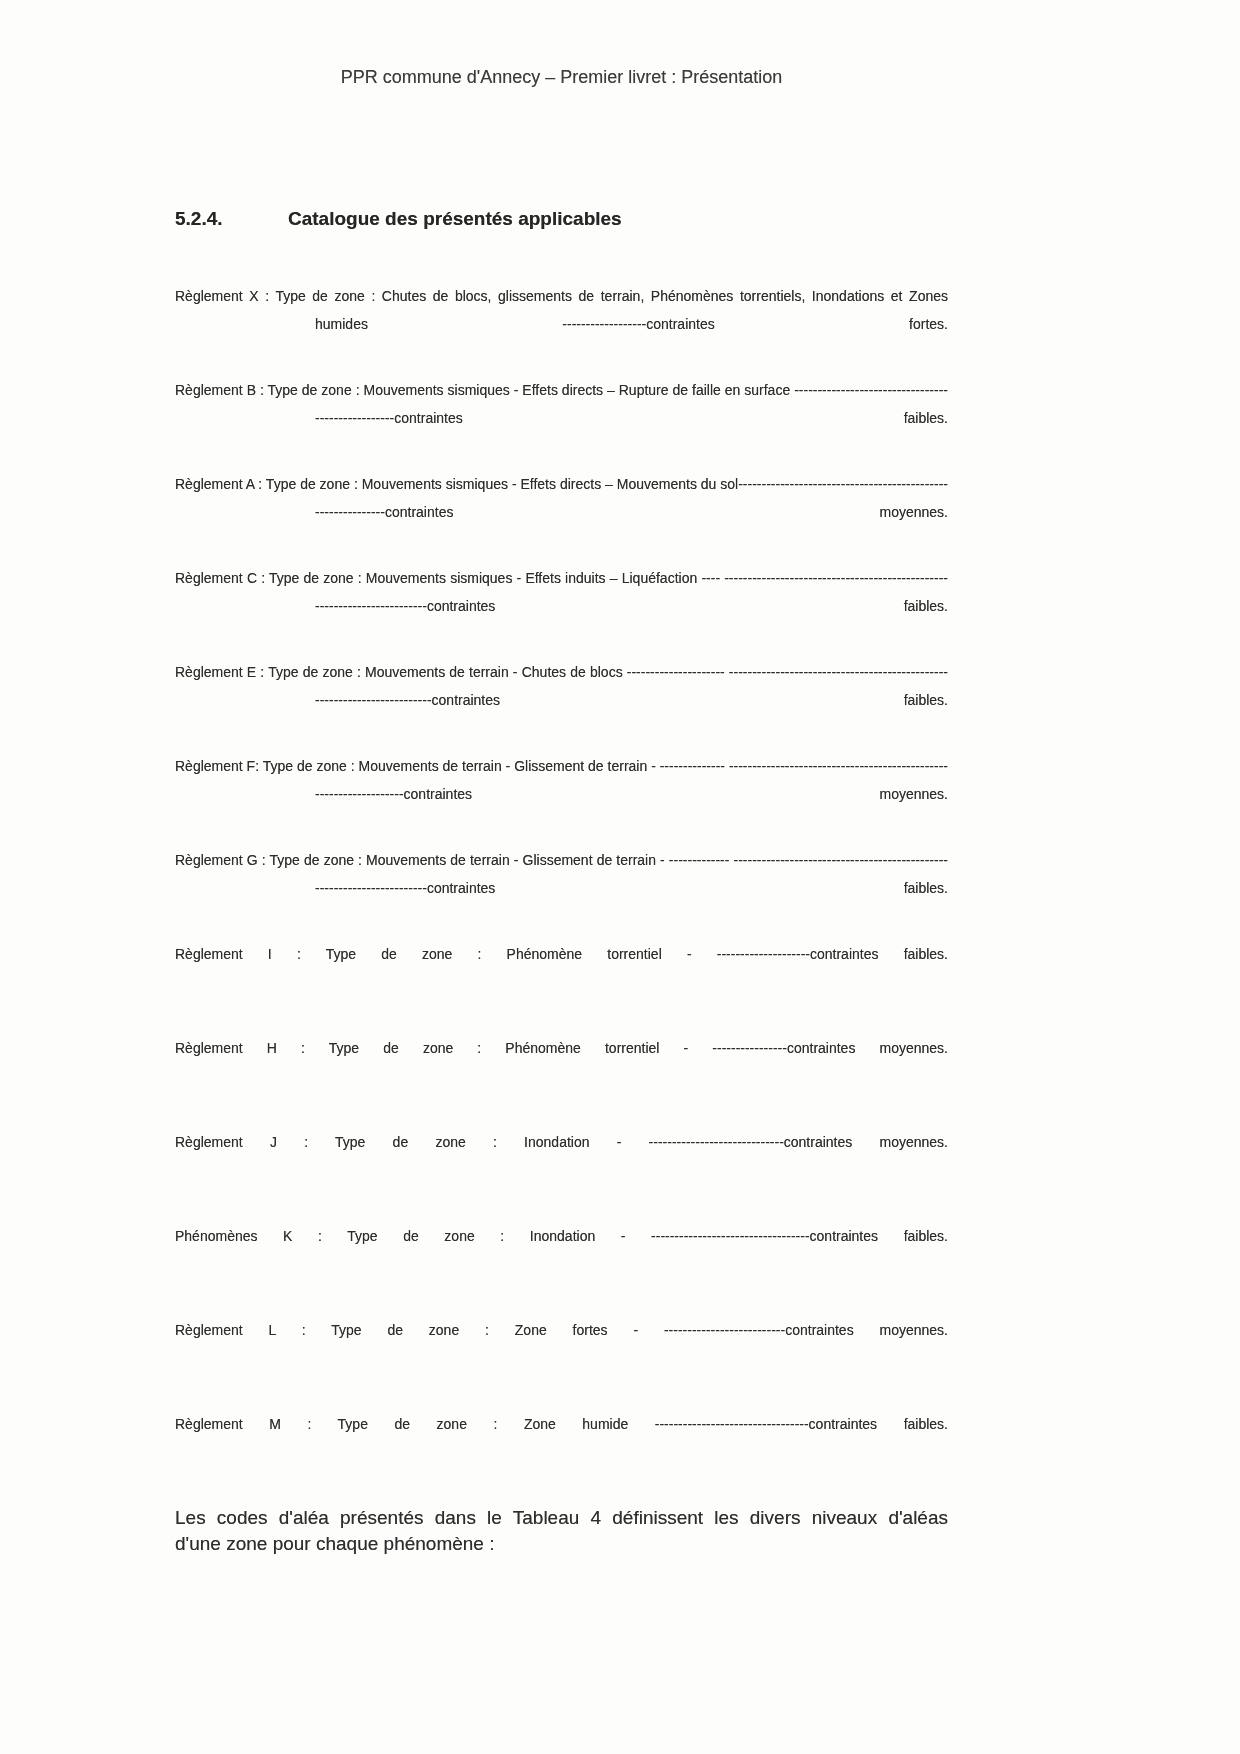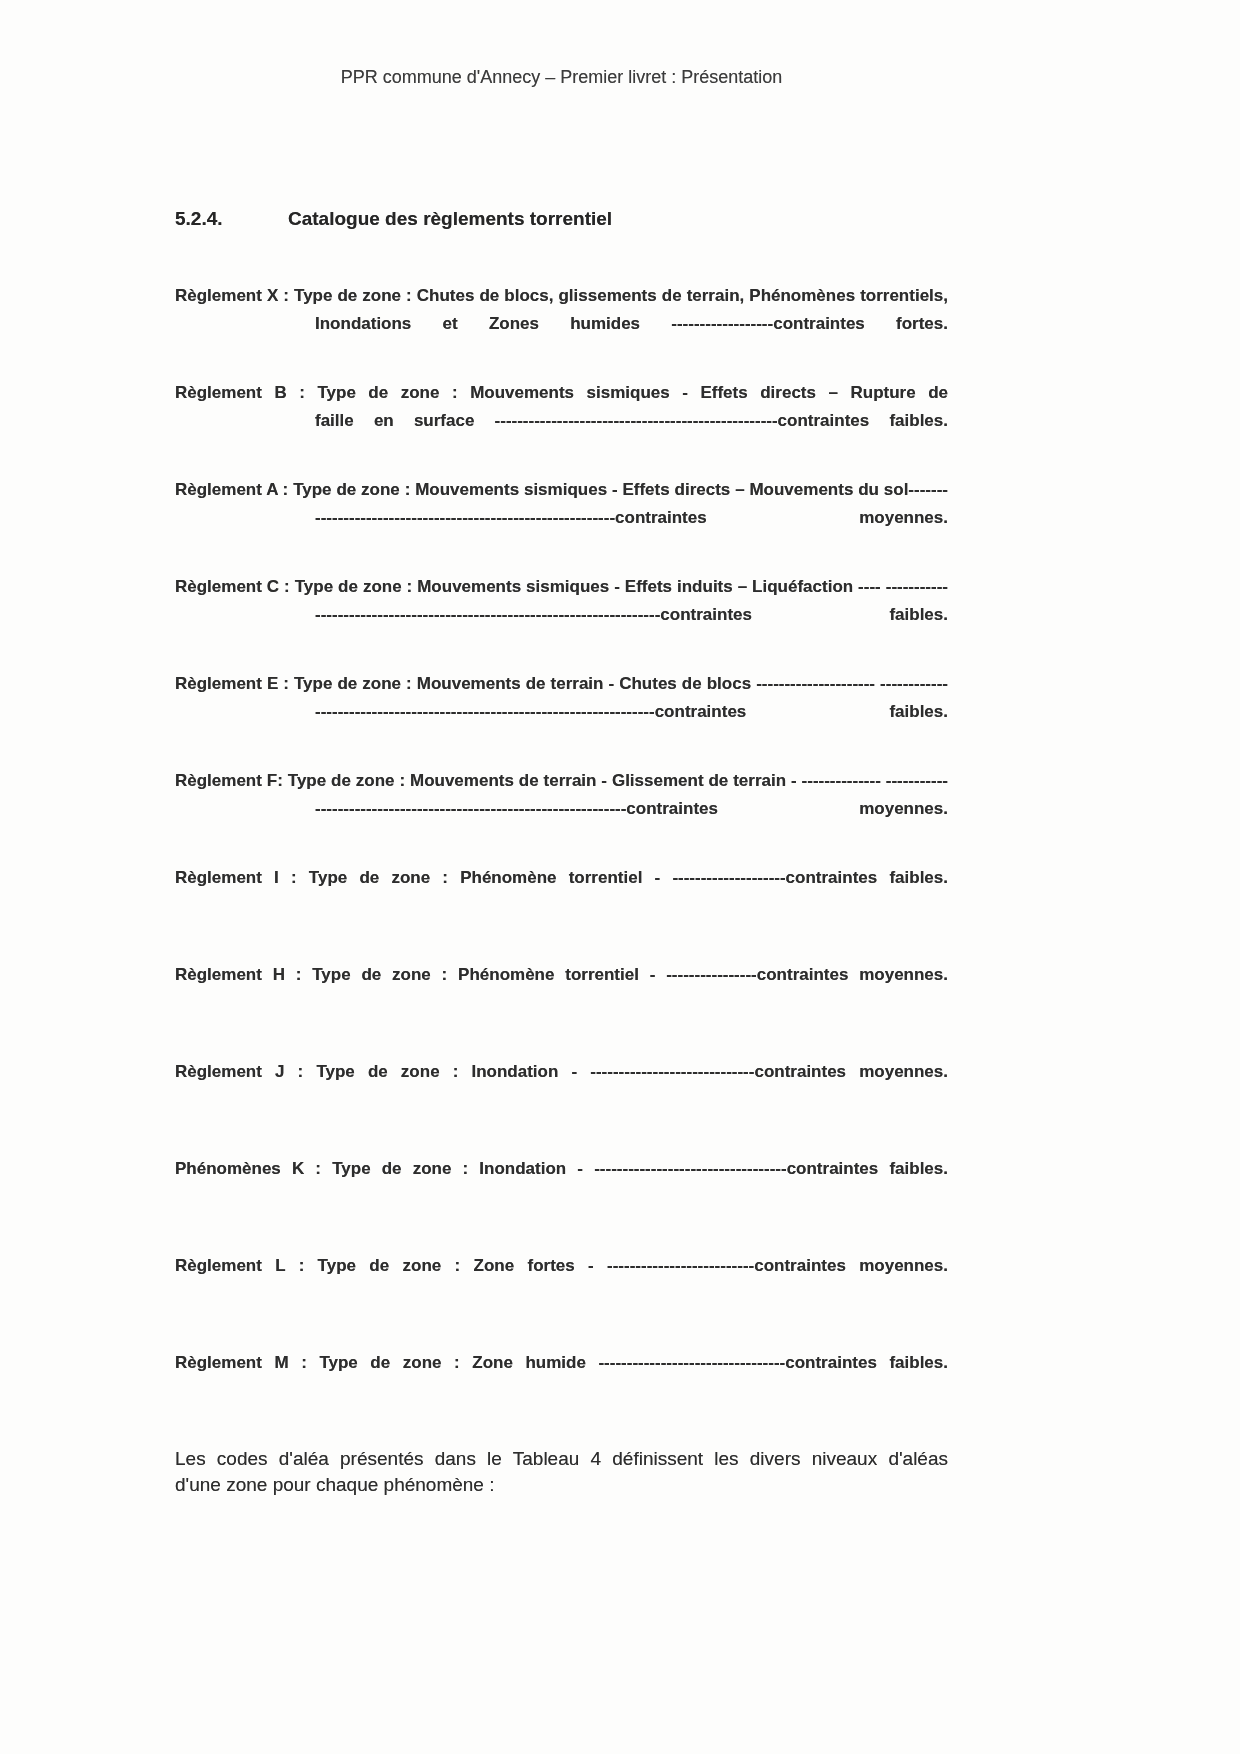--- a/index.html
+++ b/index.html
@@ -43,58 +43,58 @@
   }
   .section-number {
     width: 113px;
     flex: 0 0 113px;
   }
   .reglements {
     margin-top: 51px;
   }
   .reglement {
     height: 80px;
-    font-size: 17px;
+    font-size: 14px;
     line-height: 28px;
     text-align: justify;
     text-align-last: justify;
     padding-left: 140px;
     text-indent: -140px;
     text-shadow: 0 0 0.6px rgba(45,45,45,0.6);
     overflow: visible;
-    font-weight: bold;
   }
   .closing-paragraph {
     margin-top: 15px;
     font-size: 19px;
     line-height: 26px;
     text-align: justify;
     text-shadow: 0 0 0.6px rgba(45,45,45,0.6);
   }
 </style>
 </head>
 <body>
 
 <div class="page">
   <div class="content">
 
     <div class="header-title">PPR commune d'Annecy – Premier livret : Présentation</div>
 
     <div class="section-heading">
       <span class="section-number">5.2.4.</span>
-      <span class="section-title">Catalogue des règlements torrentiel</span>
+      <span class="section-title">Catalogue des présentés applicables</span>
     </div>
 
     <div class="reglements">
       <p class="reglement">Règlement X : Type de zone : Chutes de blocs, glissements de terrain, Phénomènes torrentiels, Inondations et Zones humides ------------------contraintes fortes.</p>
       <p class="reglement">Règlement B : Type de zone : Mouvements sismiques - Effets directs – Rupture de faille&nbsp;en&nbsp;surface --------------------------------------------------contraintes faibles.</p>
       <p class="reglement">Règlement A : Type de zone : Mouvements sismiques - Effets directs – Mouvements du&nbsp;sol------------------------------------------------------------contraintes moyennes.</p>
       <p class="reglement">Règlement C : Type de zone : Mouvements sismiques - Effets induits – Liquéfaction ---- ------------------------------------------------------------------------contraintes faibles.</p>
       <p class="reglement">Règlement E : Type de zone : Mouvements de terrain - Chutes de blocs --------------------- ------------------------------------------------------------------------contraintes faibles.</p>
       <p class="reglement">Règlement F: Type de zone : Mouvements de terrain - Glissement de terrain - -------------- ------------------------------------------------------------------contraintes moyennes.</p>
+      <p class="reglement">Règlement G : Type de zone : Mouvements de terrain - Glissement de terrain - ------------- ----------------------------------------------------------------------contraintes faibles.</p>
       <p class="reglement">Règlement I : Type de zone : Phénomène torrentiel - --------------------contraintes faibles.</p>
       <p class="reglement">Règlement H : Type de zone : Phénomène torrentiel - ----------------contraintes moyennes.</p>
       <p class="reglement">Règlement J : Type de zone : Inondation - -----------------------------contraintes moyennes.</p>
       <p class="reglement">Phénomènes K : Type de zone : Inondation - ----------------------------------contraintes faibles.</p>
       <p class="reglement">Règlement L : Type de zone : Zone fortes - --------------------------contraintes moyennes.</p>
       <p class="reglement">Règlement M : Type de zone : Zone humide ---------------------------------contraintes faibles.</p>
     </div>
 
     <p class="closing-paragraph">Les codes d'aléa présentés dans le Tableau 4 définissent les divers niveaux d'aléas d'une&nbsp;zone&nbsp;pour&nbsp;chaque phénomène :</p>
 

